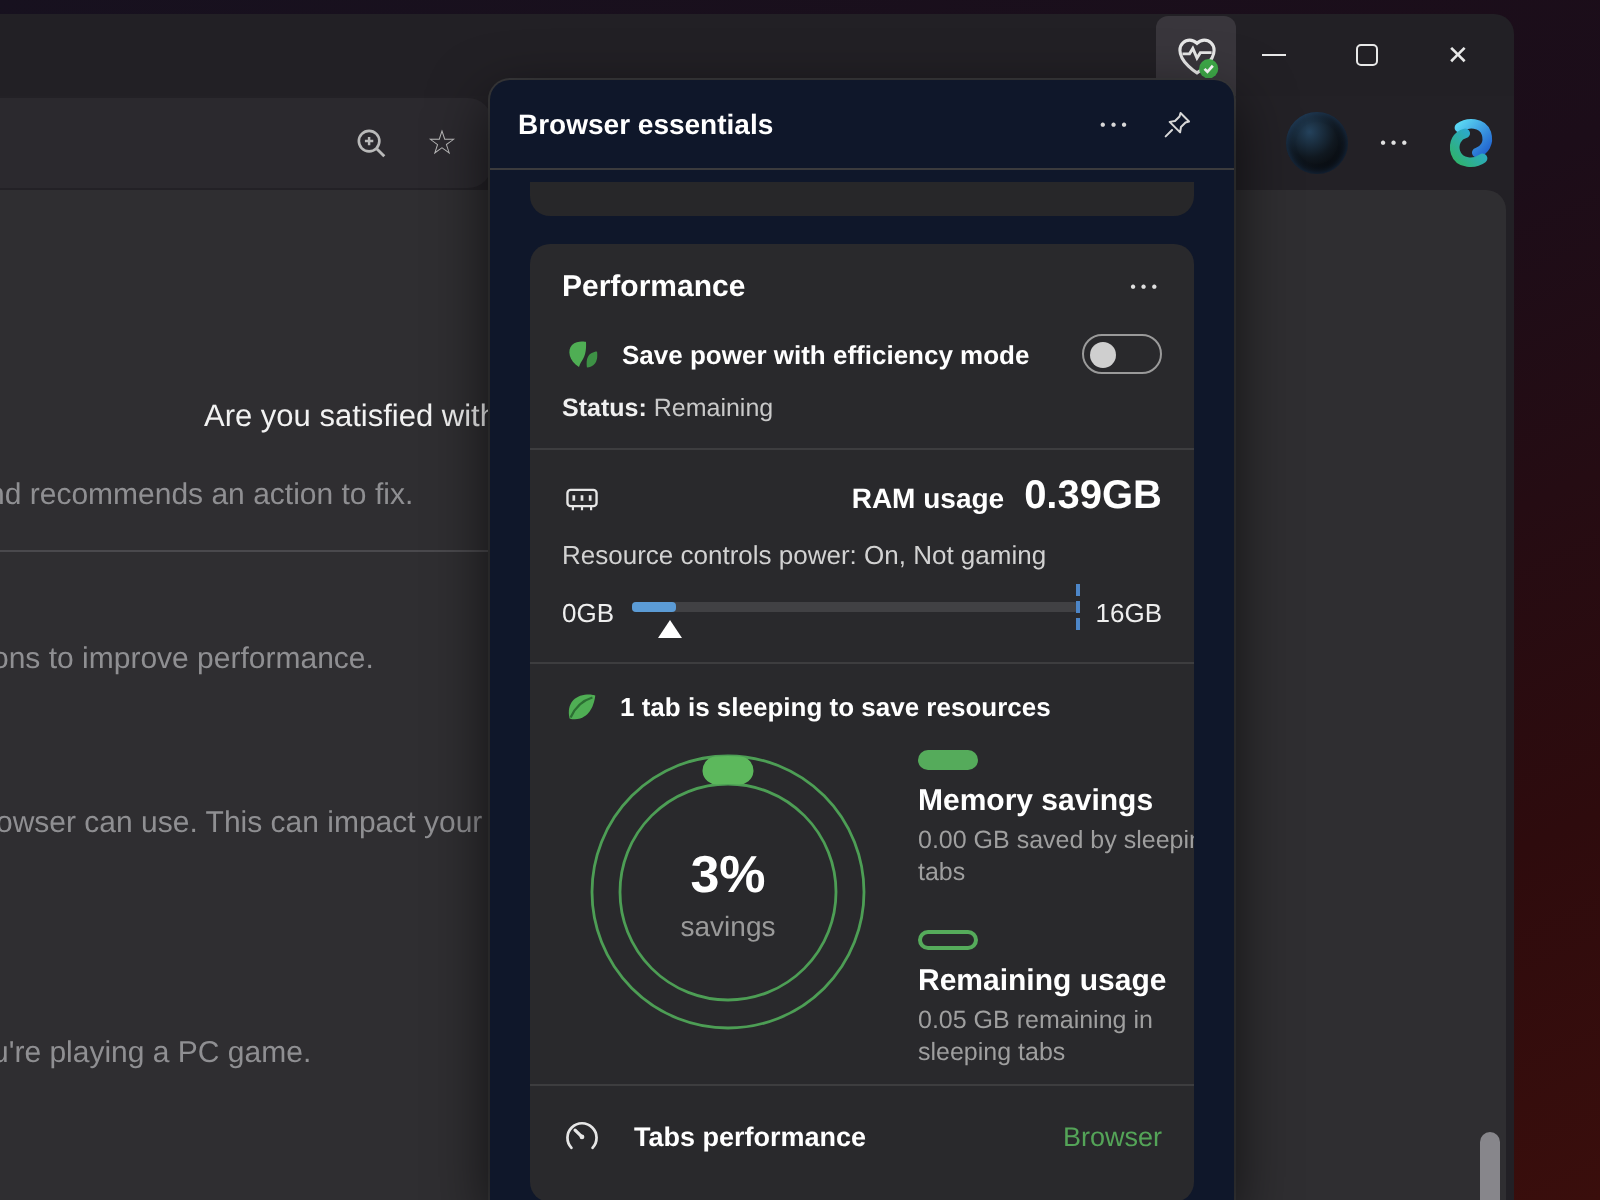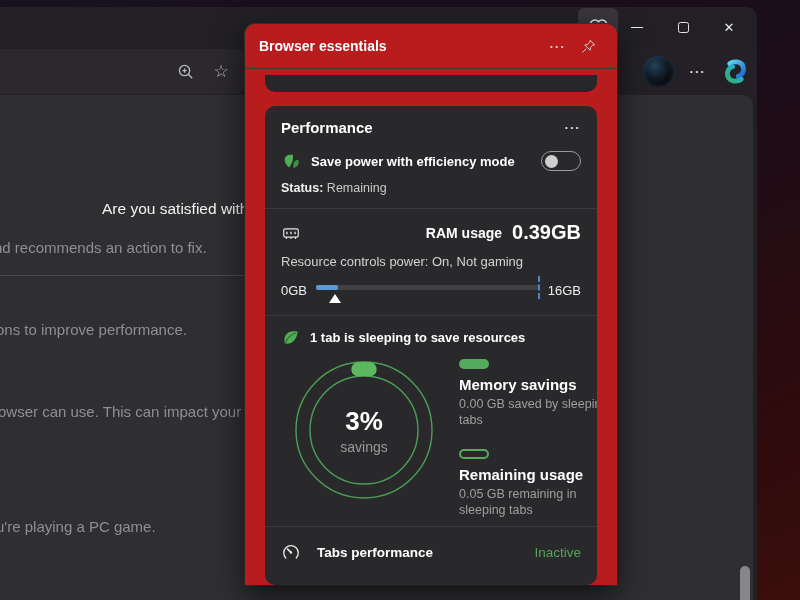--- a/index.html
+++ b/index.html
@@ -44,22 +44,22 @@
   .content {
     position: absolute; left: 0; top: 88px; width: 753px; height: 505px;
     background: #2f2e31; border-top-right-radius: 10px; overflow: hidden;
   }
   .pg-line { position: absolute; white-space: nowrap; font-size: 15px; color: #8f8f92; }
   .pg-line.bright { color: #f2f2f2; font-size: 15.5px; }
   .pg-divider { position: absolute; left: 0; top: 180px; width: 250px; height: 1px; background: #4a494d; }
   .page-scrollbar { position: absolute; left: 740px; top: 471px; width: 10px; height: 140px; border-radius: 5px; background: #87868b; }
   
   .panel {
-    position: absolute; left: 245px; top: 24px; width: 372px; height: 561px;
-    background: #b91c1c; border-radius: 10px 10px 0 0;
+    position: absolute; left: 245px; top: 40px; width: 372px; height: 561px;
+    background: #0f172a; border-radius: 10px 10px 0 0;
     box-shadow: 0 10px 30px rgba(0,0,0,.65), 0 0 0 1px #3a3a3c;
     z-index: 10; overflow: hidden;
   }
   .panel-header { height: 45px; display: flex; align-items: center; padding: 0 14px; border-bottom: 1px solid #3b3b3d; }
   .panel-title { font-size: 14px; font-weight: 600; color: #fff; flex: 1; }
   .panel-hbtn { width: 30px; height: 28px; display: flex; align-items: center; justify-content: center; color: #d8d8d8; border-radius: 5px; }
   .partial-card { margin: 6px 20px 0; height: 17px; background: #272729; border-radius: 0 0 10px 10px; }
   .perf-card { margin: 14px 20px 0; background: #29292c; border-radius: 10px; height: 479px; overflow: hidden; }
   .card-head { display: flex; align-items: center; padding: 13px 16px 0; }
   .card-title { font-size: 15px; font-weight: 600; flex: 1; }
@@ -279,16 +279,16 @@
 
     <div class="row footer-row">
       <span class="icon16">
         <svg width="20" height="20" viewBox="0 0 22 22" fill="none" stroke="#e6e6e6">
           <path d="M5.2 17.5 A8 8 0 1 1 16.8 17.5" stroke-width="1.5" stroke-linecap="round"></path>
           <path d="M11 11.5 L7.2 7.8" stroke-width="1.8" stroke-linecap="round"></path>
           <circle cx="11" cy="11.5" r="1.3" fill="#e6e6e6" stroke="none"></circle>
         </svg>
       </span>
       <div class="footer-label">Tabs performance</div>
-      <div class="footer-status">Inactive</div>
+      <div class="footer-status">Browser</div>
     </div>
   </div>
 </div>
 
 </body></html>

